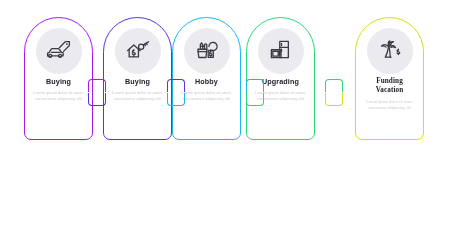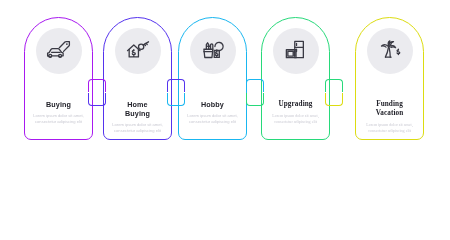--- a/index.html
+++ b/index.html
@@ -39,22 +39,22 @@
     border: 1.6px solid #888;
     border-radius: 34.5px 34.5px 7px 7px;
     background: #ffffff;
     display: flex;
     flex-direction: column;
     align-items: center;
   }
 
   .card-1 { left: 24px;  border-color: #a819f0; }
   .card-2 { left: 103px; border-color: #5533ee; }
-  .card-3 { left: 178px; border-color: #19b6f0; }
-  .card-4 { left: 261px; border-color: #27d97a; font-family: Liberation Serif, serif; }
+  .card-3 { left: 172px; border-color: #19b6f0; }
+  .card-4 { left: 246px; border-color: #27d97a; }
   .card-5 { left: 356px; border-color: #dcdc11; font-family: Liberation Serif, serif; }
 
   
   .card-5 { left: 355px; }
 
   
   .icon-circle {
     width: 46px;
     height: 46px;
     margin-top: 10px;
@@ -77,21 +77,21 @@
     stroke-linecap: round;
     stroke-linejoin: round;
   }
   .ico-fill {
     fill: #3a3a44;
     stroke: none;
   }
 
   
   .card-title {
-    margin-top: 26px;
+    margin-top: 3px;
     font-size: 7.2px;
     line-height: 9px;
     font-weight: bold;
     color: #22222a;
     text-align: center;
     letter-spacing: 0.1px;
     width: 62px;
     flex: none;
   }
 
@@ -173,21 +173,20 @@
             <path class="ico" d="M5.9 14.2v8.6h10.6v-8.6"></path>
             <path class="ico" d="M11.2 15.4c-1 0-1.7.5-1.7 1.2s.7 1.1 1.7 1.2c1 .1 1.7.5 1.7 1.2s-.8 1.2-1.7 1.2-1.7-.5-1.7-1.2"></path>
             <path class="ico" d="M11.2 14.4v1m0 5.8v1"></path>
             <circle class="ico" cx="19.6" cy="11.2" r="3"></circle>
             <path class="ico" d="m21.8 9.1 6.2-3.6"></path>
             <path class="ico" d="m25.2 7.1 1.3 1.4m-3.2-.2 1.2 1.4"></path>
           </svg>
         </span>
       </div>
       <div class="card-title">
-        <div>Home</div>
         <div>Buying</div>
       </div>
       <div class="card-body">Lorem ipsum dolor sit amet, consectetur adipiscing elit</div>
     </div>
 
     <div class="card card-3">
       <div class="icon-circle">
         <span>
           <svg viewBox="0 0 32 32" aria-hidden="true">
             <path class="ico" d="M5.6 14h10.2l-1 9.4H6.6z"></path>

